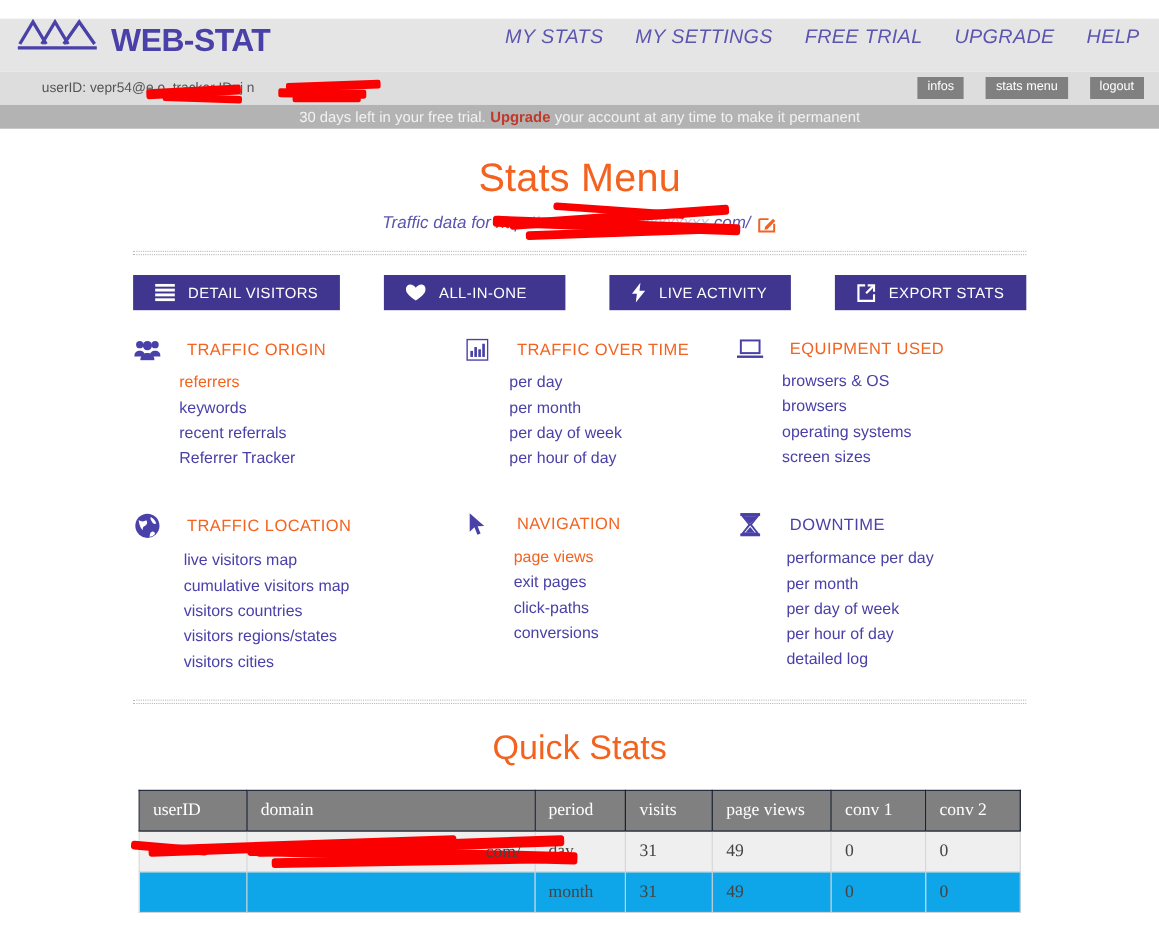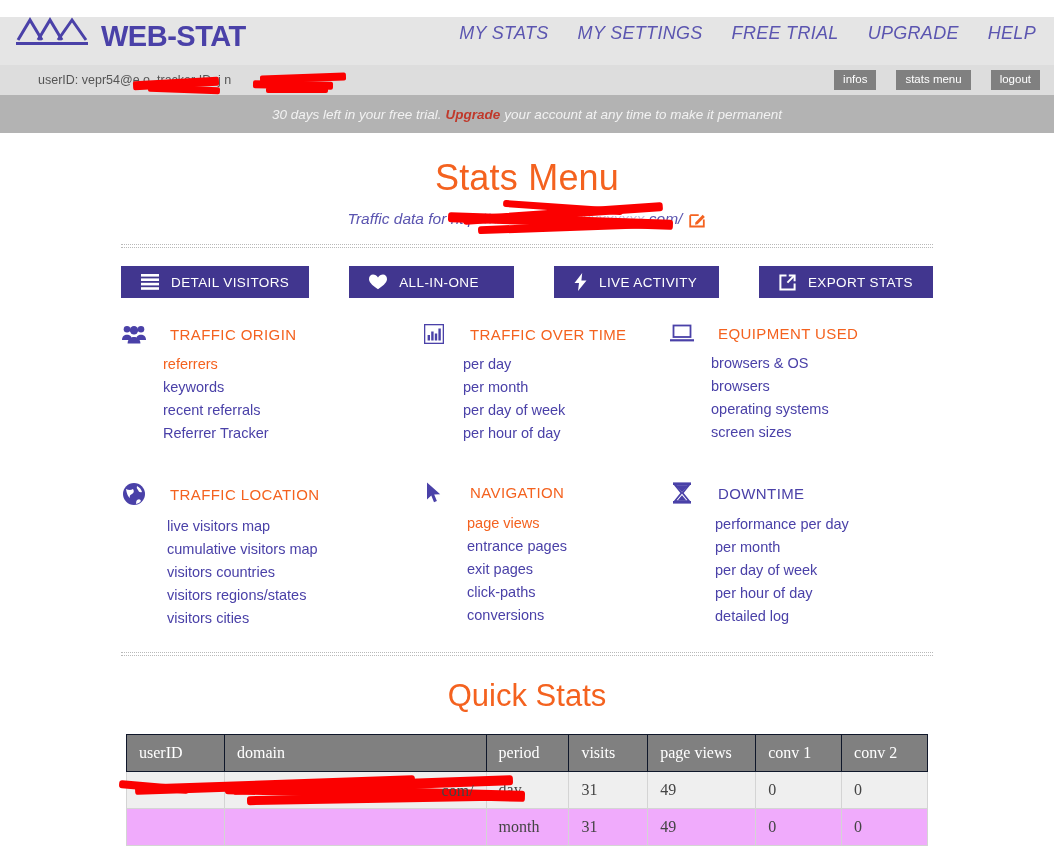--- a/index.html
+++ b/index.html
@@ -48,23 +48,23 @@
   
   .redact{ position:absolute; background:#fb0000; border-radius:2px; }
   .rd1{ left:95px; top:6px; width:86px; height:9px; transform:rotate(-3deg); }
   .rd2{ left:110px; top:13px; width:72px; height:7px; transform:rotate(2deg); }
   .rd3{ left:222px; top:1px; width:86px; height:8px; transform:rotate(-2deg); }
   .rd4{ left:215px; top:8px; width:80px; height:8px; transform:rotate(1deg); }
   .rd5{ left:228px; top:14px; width:62px; height:6px; }
 
   
   .trialbar{
-    height:38px; background:#b3b3b3; color:#f2f2f2;
+    height:22px; background:#b3b3b3; color:#f2f2f2;
     display:flex; align-items:center; justify-content:center;
-    font-size:13.5px; font-style:italic;text-align:center;
+    font-size:13.5px; text-align:center;
   }
   .trialbar .up{ color:#c0392b; font-weight:bold; margin:0 4px; cursor:pointer; }
 
   
   .page{ padding:0 0 0 0; }
   h1.title{
     text-align:center; color:#f4621f; font-size:36px; font-weight:normal;
     margin:24px 0 0; letter-spacing:.2px;
     font-family:"Liberation Sans", sans-serif;
   }
@@ -134,21 +134,21 @@
     font-family:"Liberation Serif", serif;
     color:#444;
   }
   table.qs th{
     background:#808080; color:#fff; font-weight:normal;
     font-size:16px; text-align:left; padding:9px 12px;
     border:1px solid #0f172a;
   }
   table.qs td{
     font-size:16px; padding:9px 12px; border:1px solid #d4d4d4;
-    background:#f0abfc;
+    background:#0ea5e9;
   }
   table.qs tr.shaded td{ background:#efefef; }
   .cell-rd{ position:relative; display:block; height:17px; }
   .cell-rd i{ position:absolute; background:#fb0000; border-radius:3px; display:block; }
   .c1{ left:-4px; top:-2px; width:280px; height:10px; transform:rotate(-2deg); }
   .c2{ left:-12px; top:5px; width:300px; height:11px; transform:rotate(1.5deg); }
   .c3{ left:10px; top:12px; width:250px; height:9px; transform:rotate(-1deg); }
   .c4{ left:-20px; top:1px; width:70px; height:8px; transform:rotate(5deg); }
   .dom-txt{ position:absolute; right:0; top:0; color:#444; }
 </style>
@@ -362,21 +362,20 @@
       <div class="cat-head">
         <span class="ic">
           <svg width="16" height="21" viewBox="0 0 16 21">
             <path d="M1 0.6 L1 17.5 L5.3 13.4 L8 20.2 L10.9 19 L8.2 12.4 L14.2 12.2 Z" fill="#4a41a8"></path>
           </svg>
         </span>
         <span class="cat-title">NAVIGATION</span>
       </div>
       <ul>
         <li class="active">page views</li>
-        <li>entrance pages</li>
         <li>exit pages</li>
         <li>click-paths</li>
         <li>conversions</li>
       </ul>
     </div>
 
     <div class="cat row2">
       <div class="cat-head">
         <span class="ic">
           <svg width="20" height="22" viewBox="0 0 20 22">

